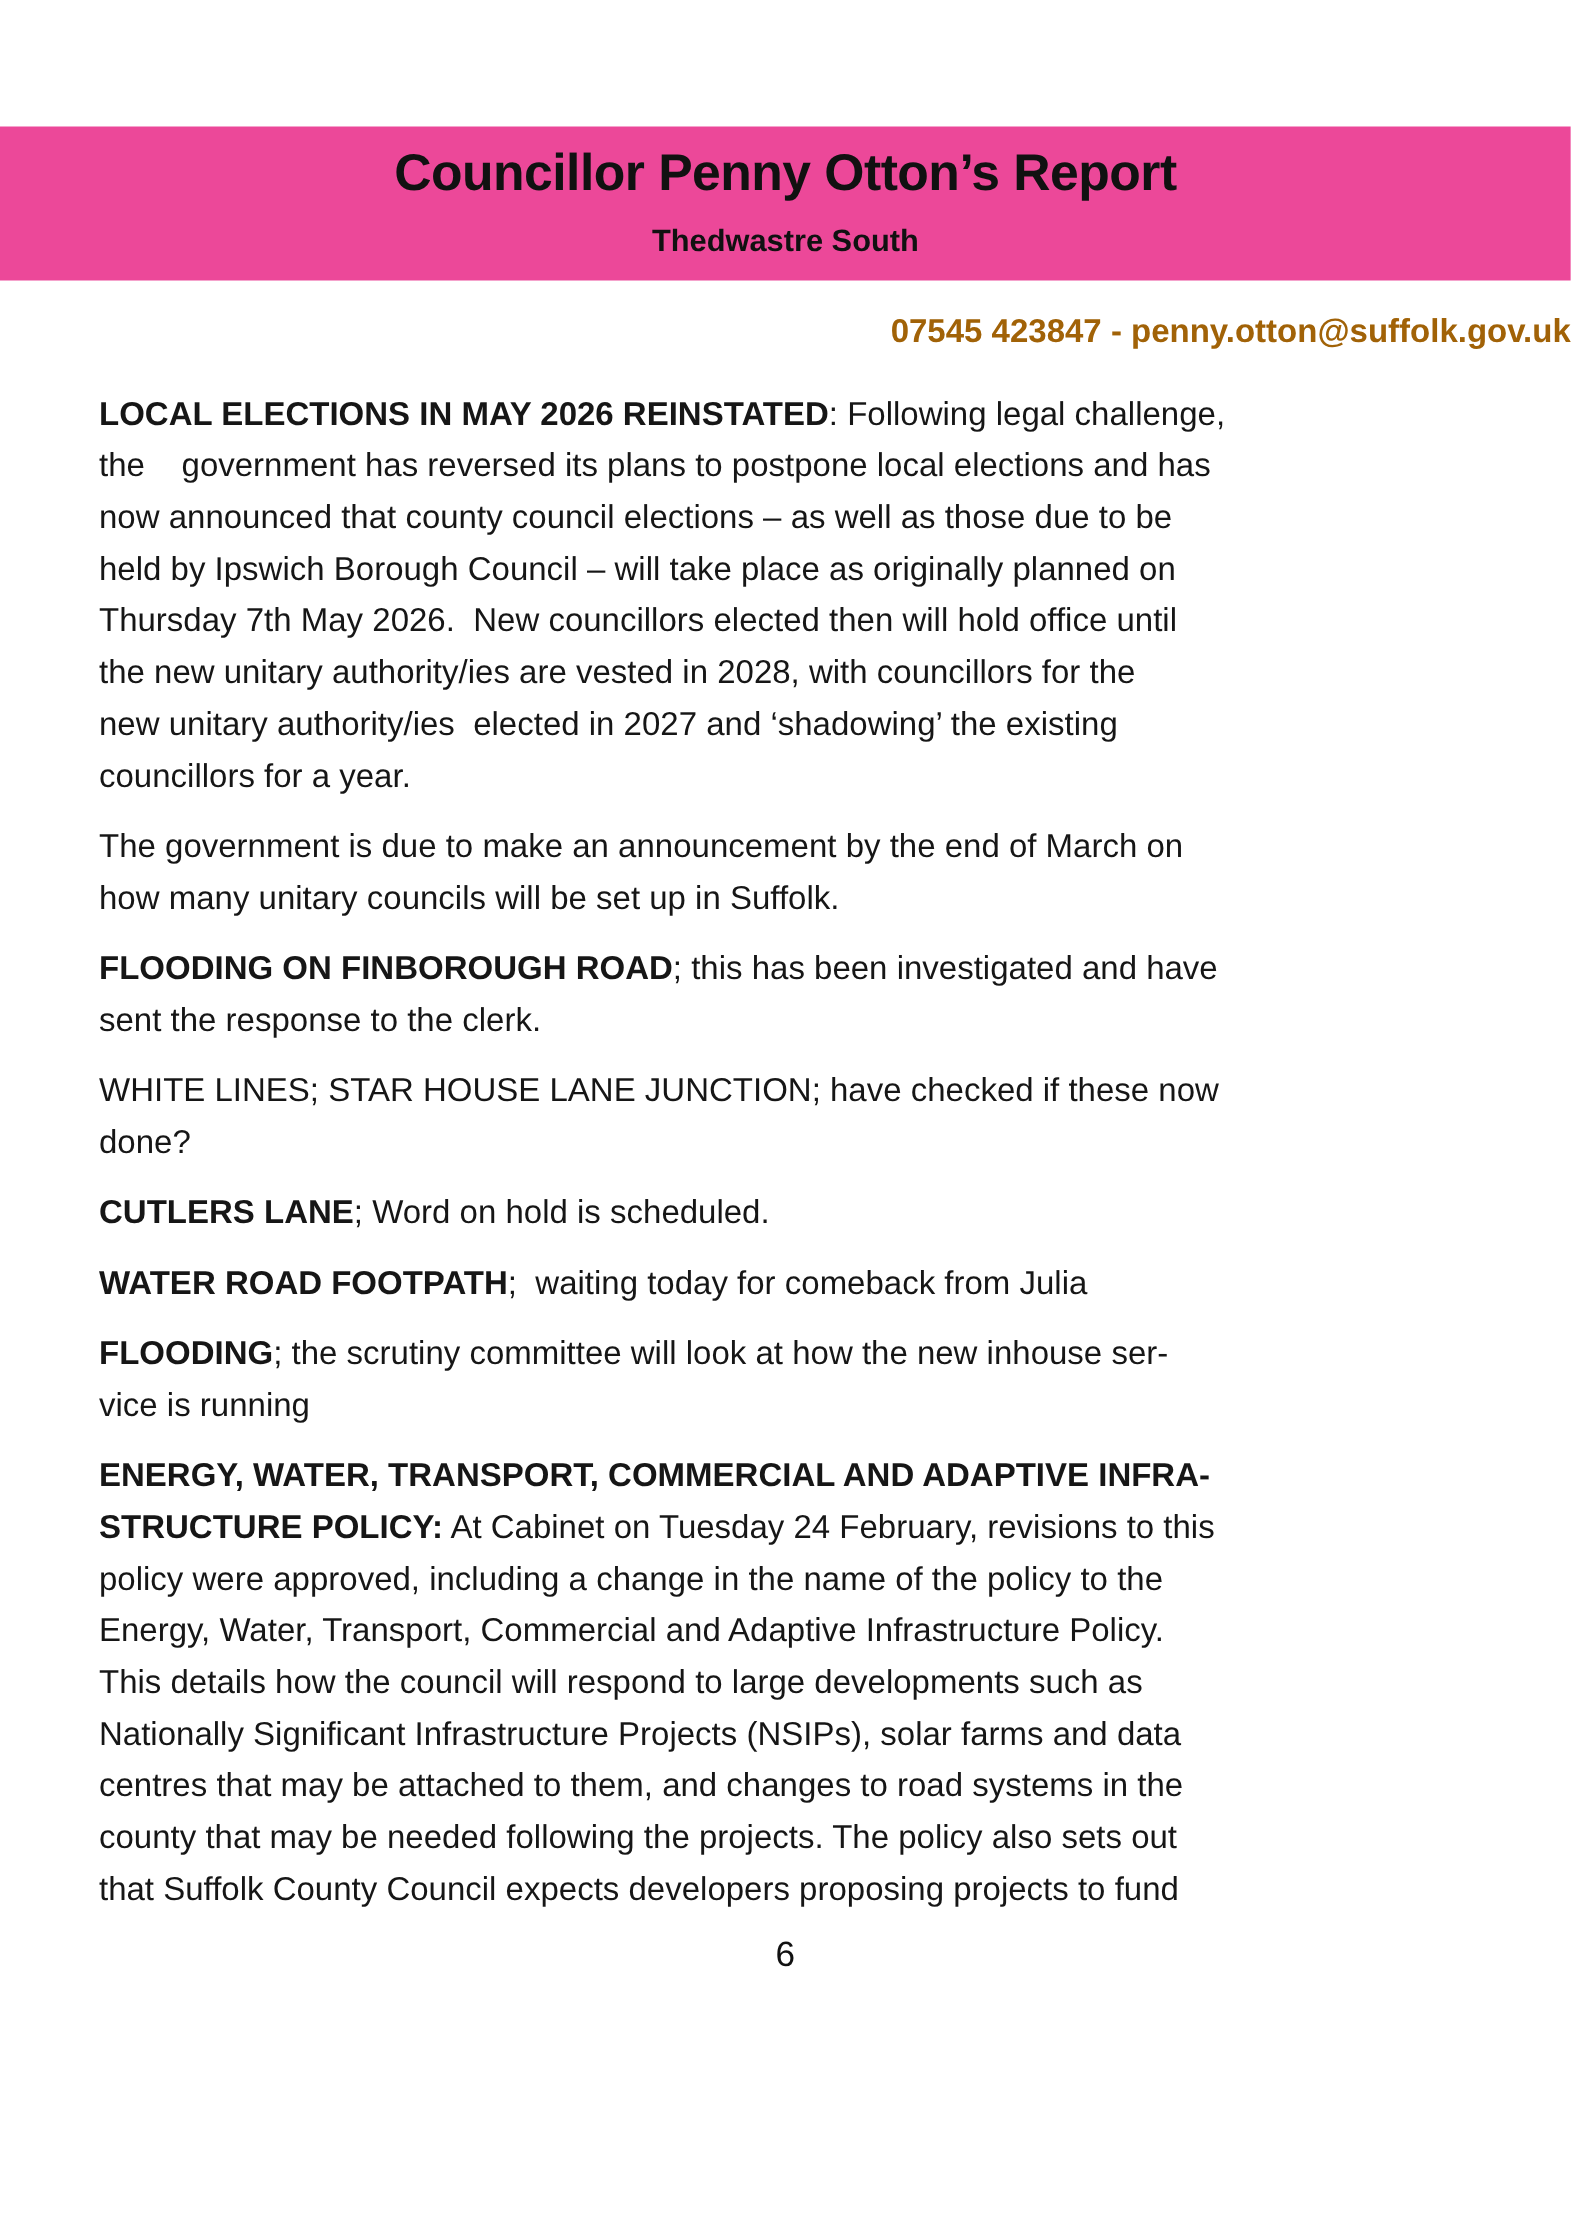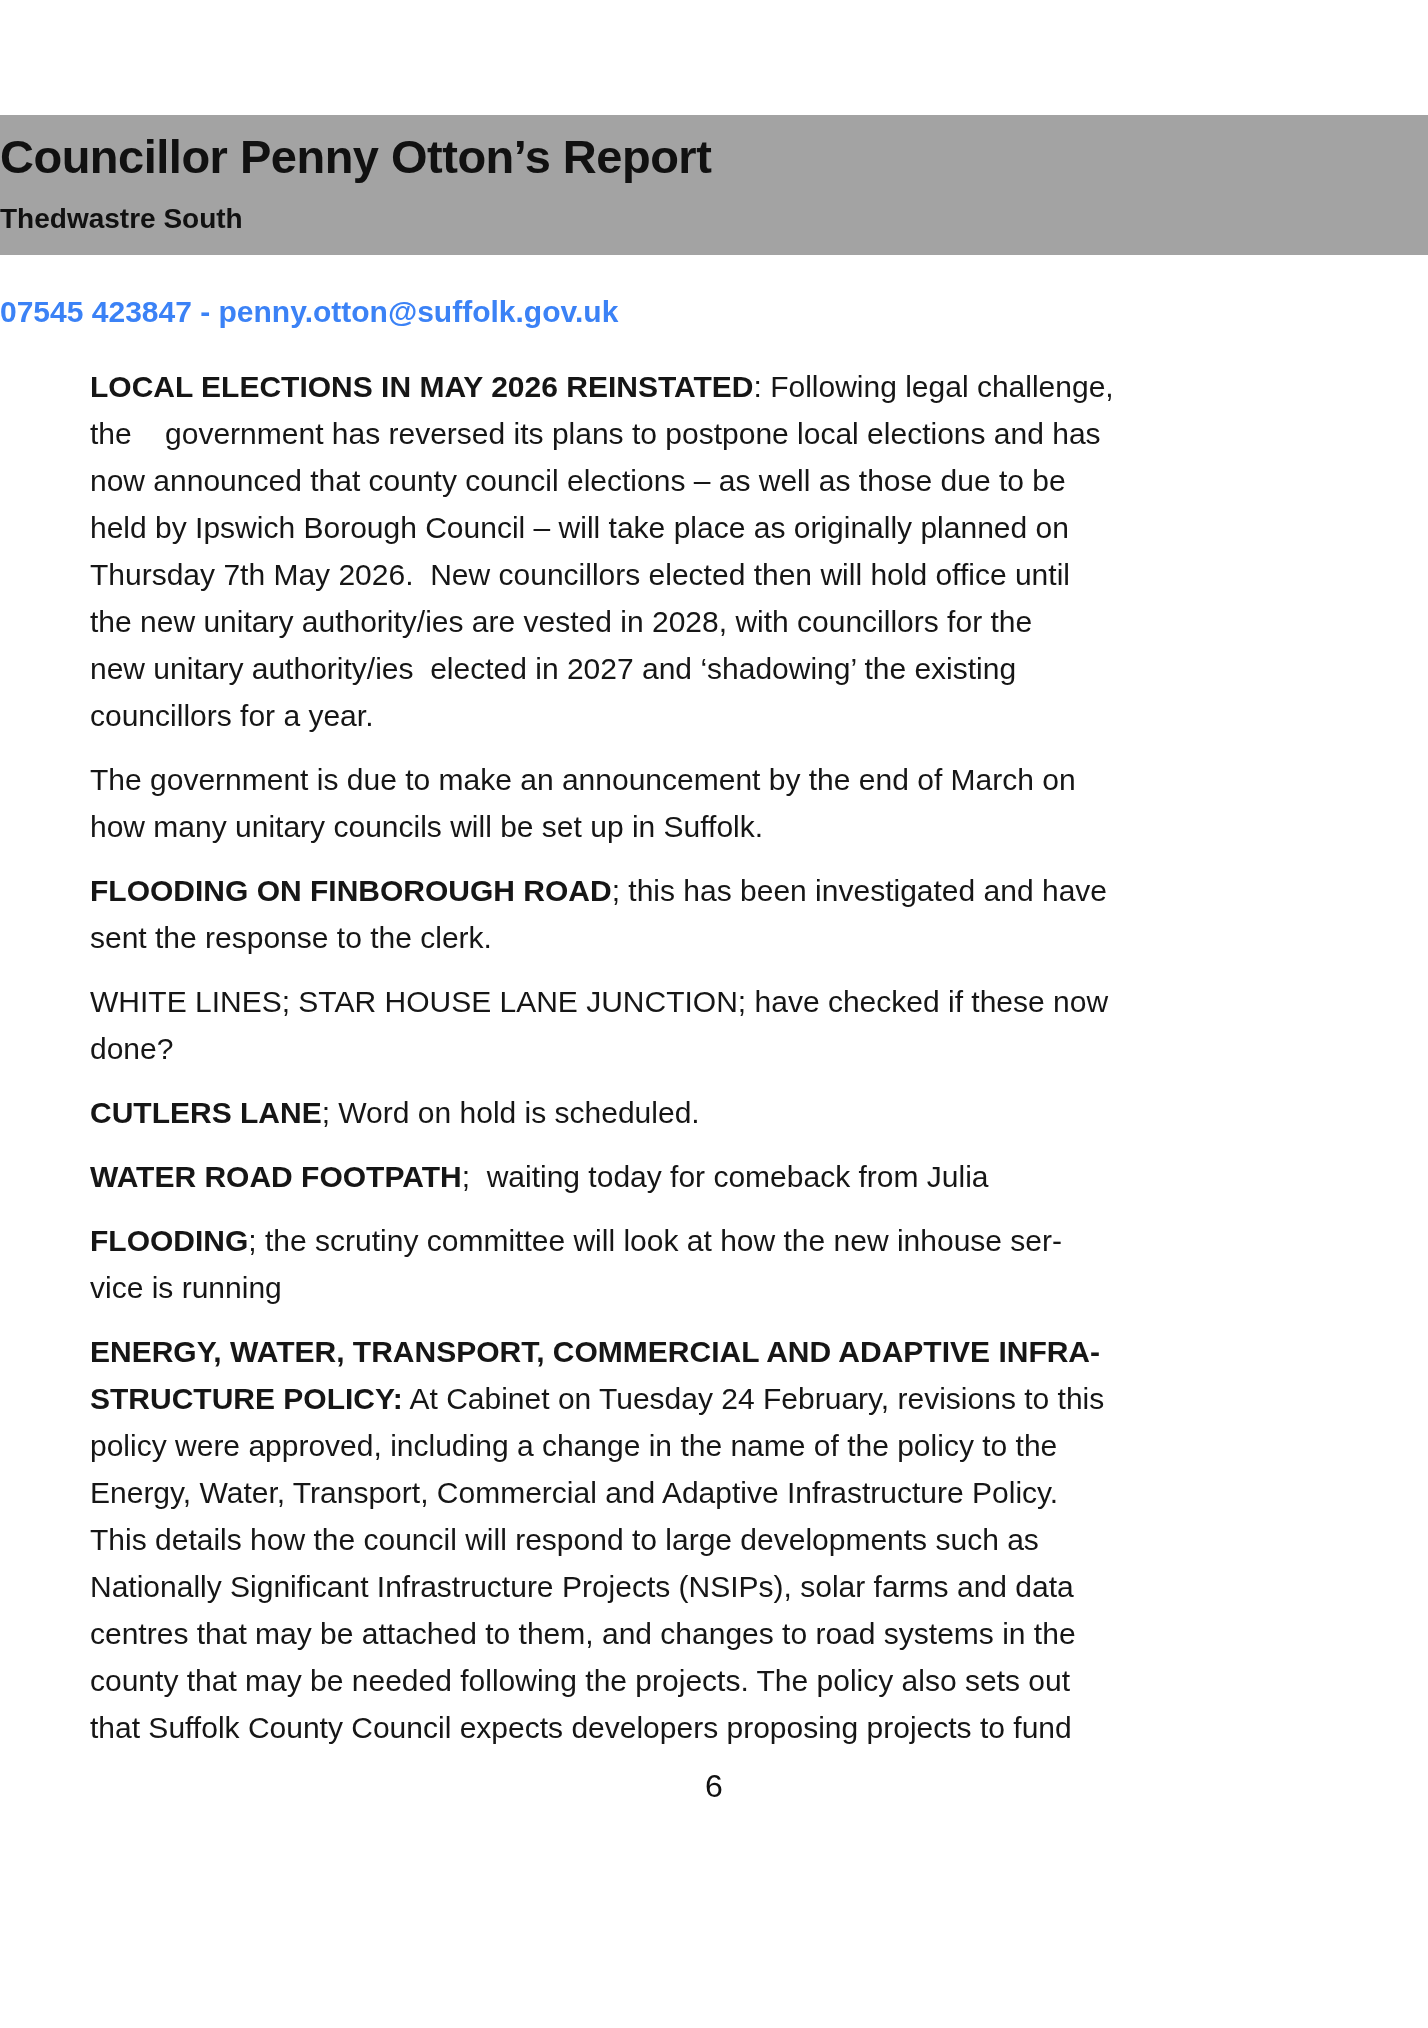--- a/index.html
+++ b/index.html
@@ -11,43 +11,43 @@
     width: 1428px;
     height: 2028px;
     overflow: hidden;
     font-family: "Liberation Sans", sans-serif;
     color: #161616;
   }
   .top-spacer {
     height: 115px;
   }
   .header-band {
-    background: #a3a3a3;
-    text-align: left;
+    background: #ec4899;
+    text-align: center;
     padding: 16px 0 20px 0;
   }
   .doc-title {
     font-size: 47px;
     font-weight: bold;
     letter-spacing: -0.5px;
     line-height: 1.1;
     color: #111111;
   }
   .doc-subtitle {
     font-size: 28px;
     font-weight: bold;
     margin-top: 20px;
     color: #111111;
   }
   .contact-line {
-    text-align: left;
+    text-align: right;
     font-size: 30px;
     font-weight: bold;
-    margin-top: 40px;
-    color: #3b82f6;
+    margin-top: 30px;
+    color: #a16207;
   }
   .content {
     margin: 34px 88px 0 90px;
     width: 1260px;
   }
   .para {
     font-size: 30px;
     line-height: 47px;
     margin: 0 0 17px 0;
     white-space: pre-wrap;

